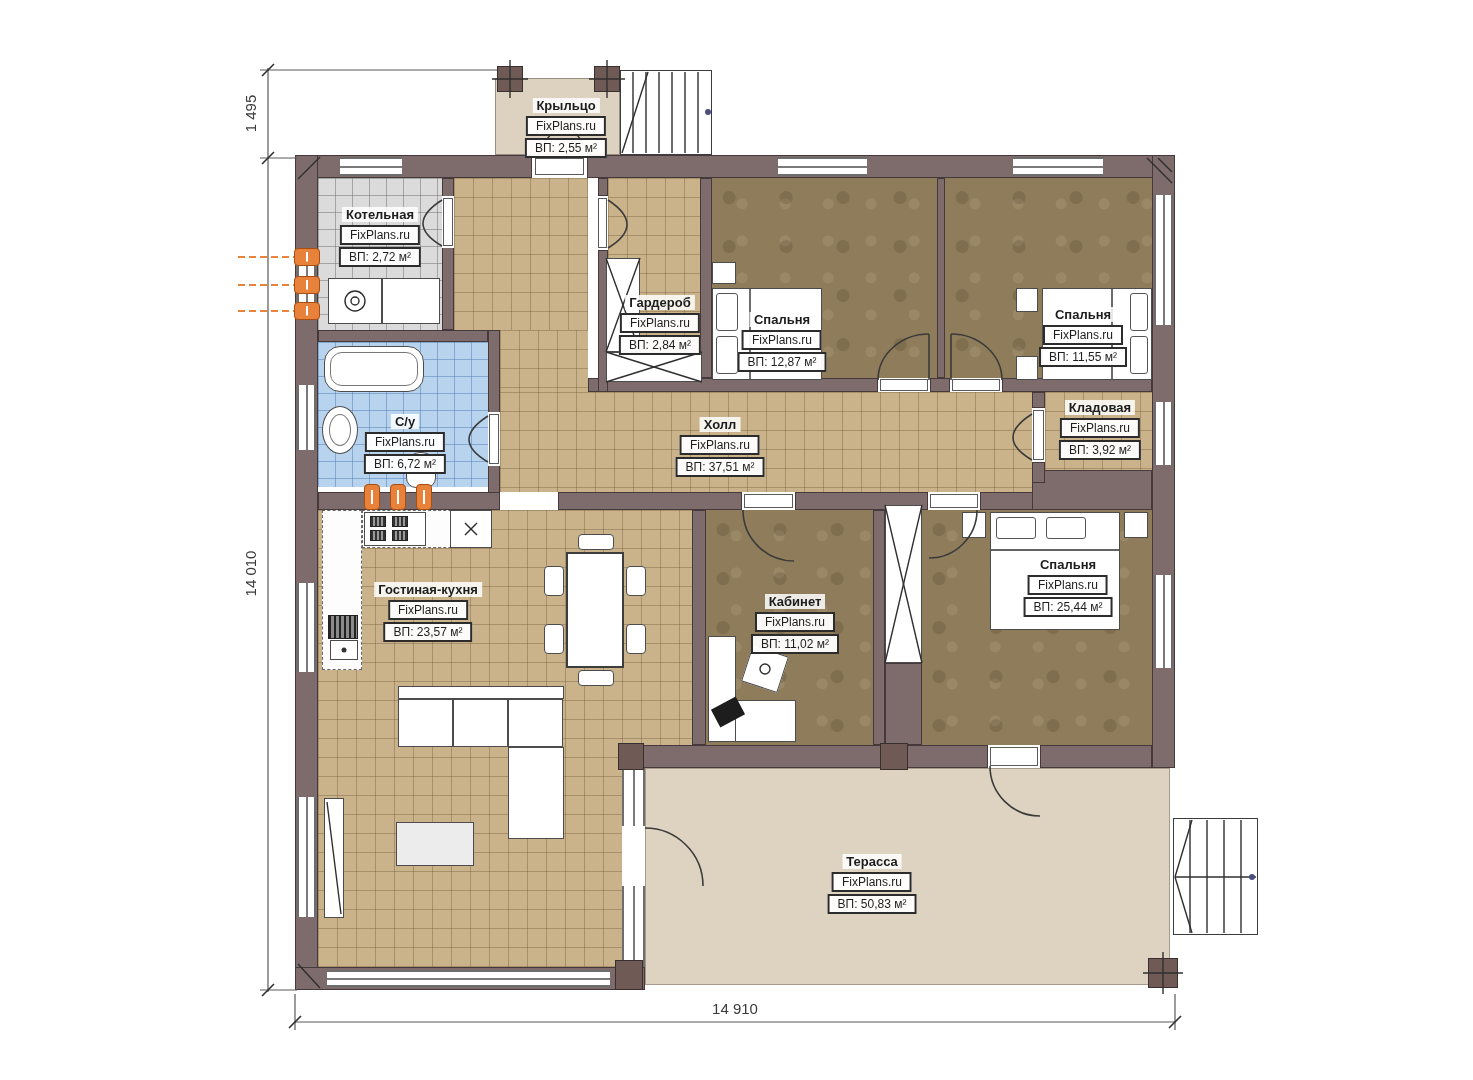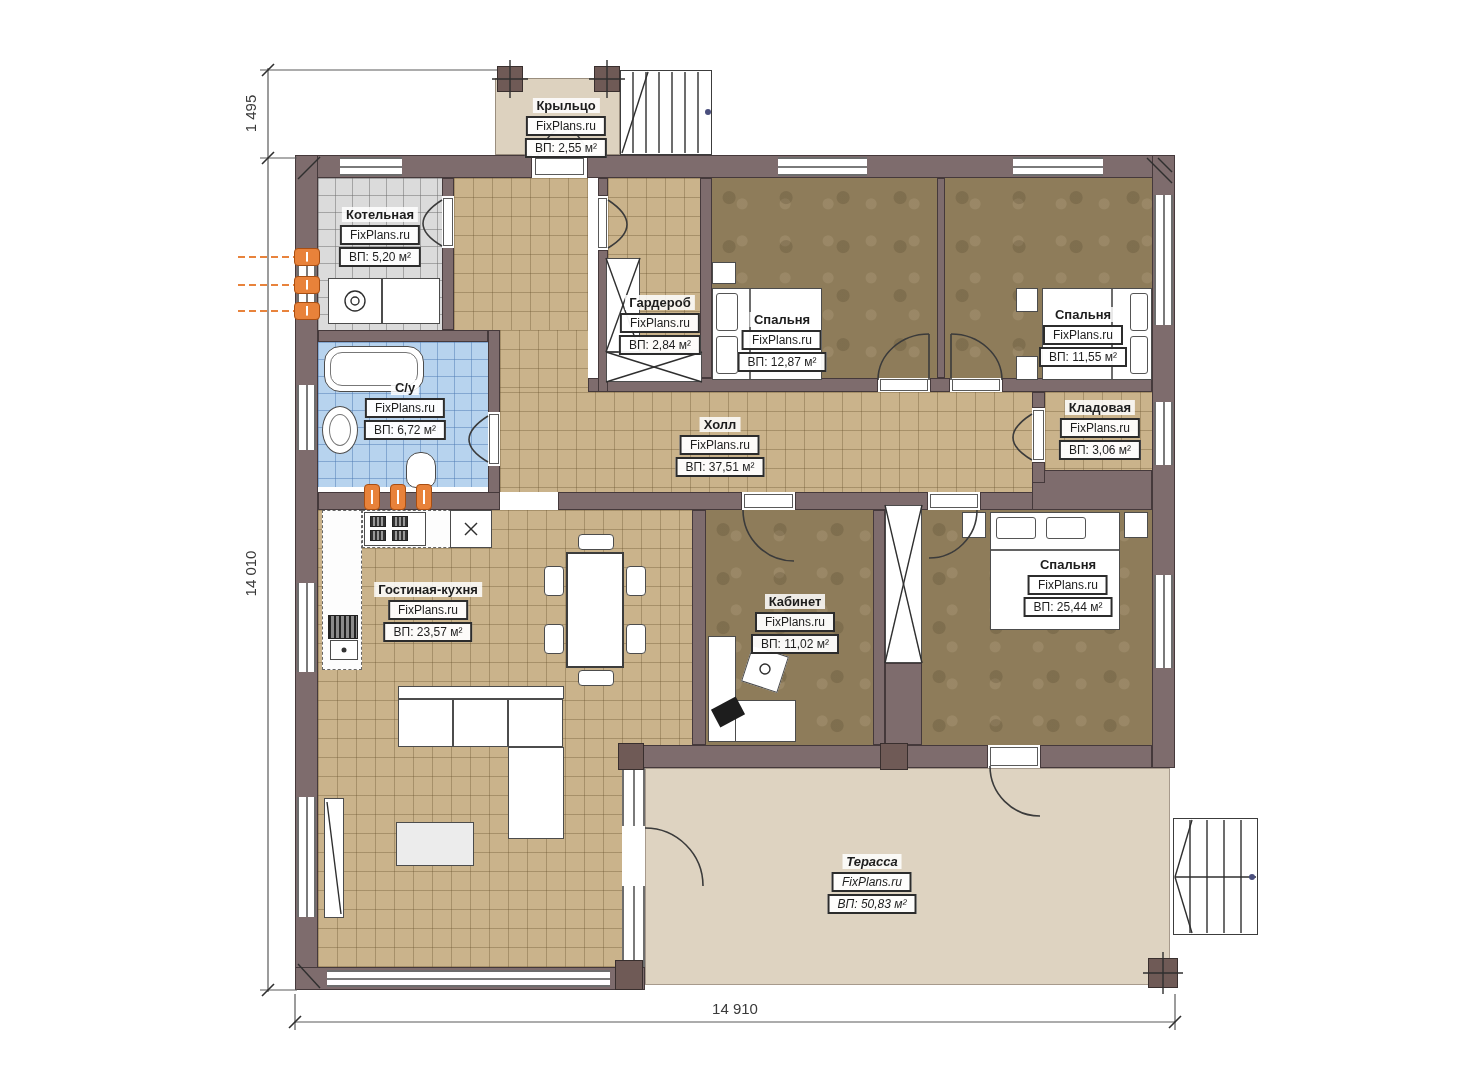--- a/index.html
+++ b/index.html
@@ -326,66 +326,66 @@
   <div class="dimtxt" style="left:685px;top:1000px;width:100px;text-align:center;">14 910</div>
 
   <div class="rlabel" style="left:566px;top:96px;">
     <span class="rname">Крыльцо</span>
     <span class="lbox">FixPlans.ru</span>
     <span class="lbox">ВП: 2,55 м²</span>
   </div>
   <div class="rlabel" style="left:380px;top:205px;text-align:center;">
     <span class="rname">Котельная</span>
     <span class="lbox">FixPlans.ru</span>
-    <span class="lbox">ВП: 5,20 м²</span>
+    <span class="lbox">ВП: 2,72 м²</span>
   </div>
   <div class="rlabel" style="left:660px;top:293px;">
     <span class="rname">Гардероб</span>
     <span class="lbox">FixPlans.ru</span>
     <span class="lbox">ВП: 2,84 м²</span>
   </div>
   <div class="rlabel" style="left:782px;top:310px;">
     <span class="rname">Спальня</span>
     <span class="lbox">FixPlans.ru</span>
     <span class="lbox">ВП: 12,87 м²</span>
   </div>
   <div class="rlabel" style="left:1083px;top:305px;">
     <span class="rname">Спальня</span>
     <span class="lbox">FixPlans.ru</span>
     <span class="lbox">ВП: 11,55 м²</span>
   </div>
-  <div class="rlabel" style="left:405px;top:378px;">
+  <div class="rlabel" style="left:405px;top:412px;">
     <span class="rname">С/у</span>
     <span class="lbox">FixPlans.ru</span>
     <span class="lbox">ВП: 6,72 м²</span>
   </div>
   <div class="rlabel" style="left:720px;top:415px;">
     <span class="rname">Холл</span>
     <span class="lbox">FixPlans.ru</span>
     <span class="lbox">ВП: 37,51 м²</span>
   </div>
   <div class="rlabel" style="left:1100px;top:398px;">
     <span class="rname">Кладовая</span>
     <span class="lbox">FixPlans.ru</span>
-    <span class="lbox">ВП: 3,06 м²</span>
+    <span class="lbox">ВП: 3,92 м²</span>
   </div>
   <div class="rlabel" style="left:428px;top:580px;">
     <span class="rname">Гостиная-кухня</span>
     <span class="lbox">FixPlans.ru</span>
     <span class="lbox">ВП: 23,57 м²</span>
   </div>
   <div class="rlabel" style="left:795px;top:592px;">
     <span class="rname">Кабинет</span>
     <span class="lbox">FixPlans.ru</span>
     <span class="lbox">ВП: 11,02 м²</span>
   </div>
   <div class="rlabel" style="left:1068px;top:555px;">
     <span class="rname">Спальня</span>
     <span class="lbox">FixPlans.ru</span>
     <span class="lbox">ВП: 25,44 м²</span>
   </div>
-  <div class="rlabel" style="left:872px;top:852px;font-style:italic;">
+  <div class="rlabel" style="left:872px;top:852px;">
     <span class="rname">Терасса</span>
     <span class="lbox">FixPlans.ru</span>
     <span class="lbox">ВП: 50,83 м²</span>
   </div>
 
 </div>
 
 </body></html>

